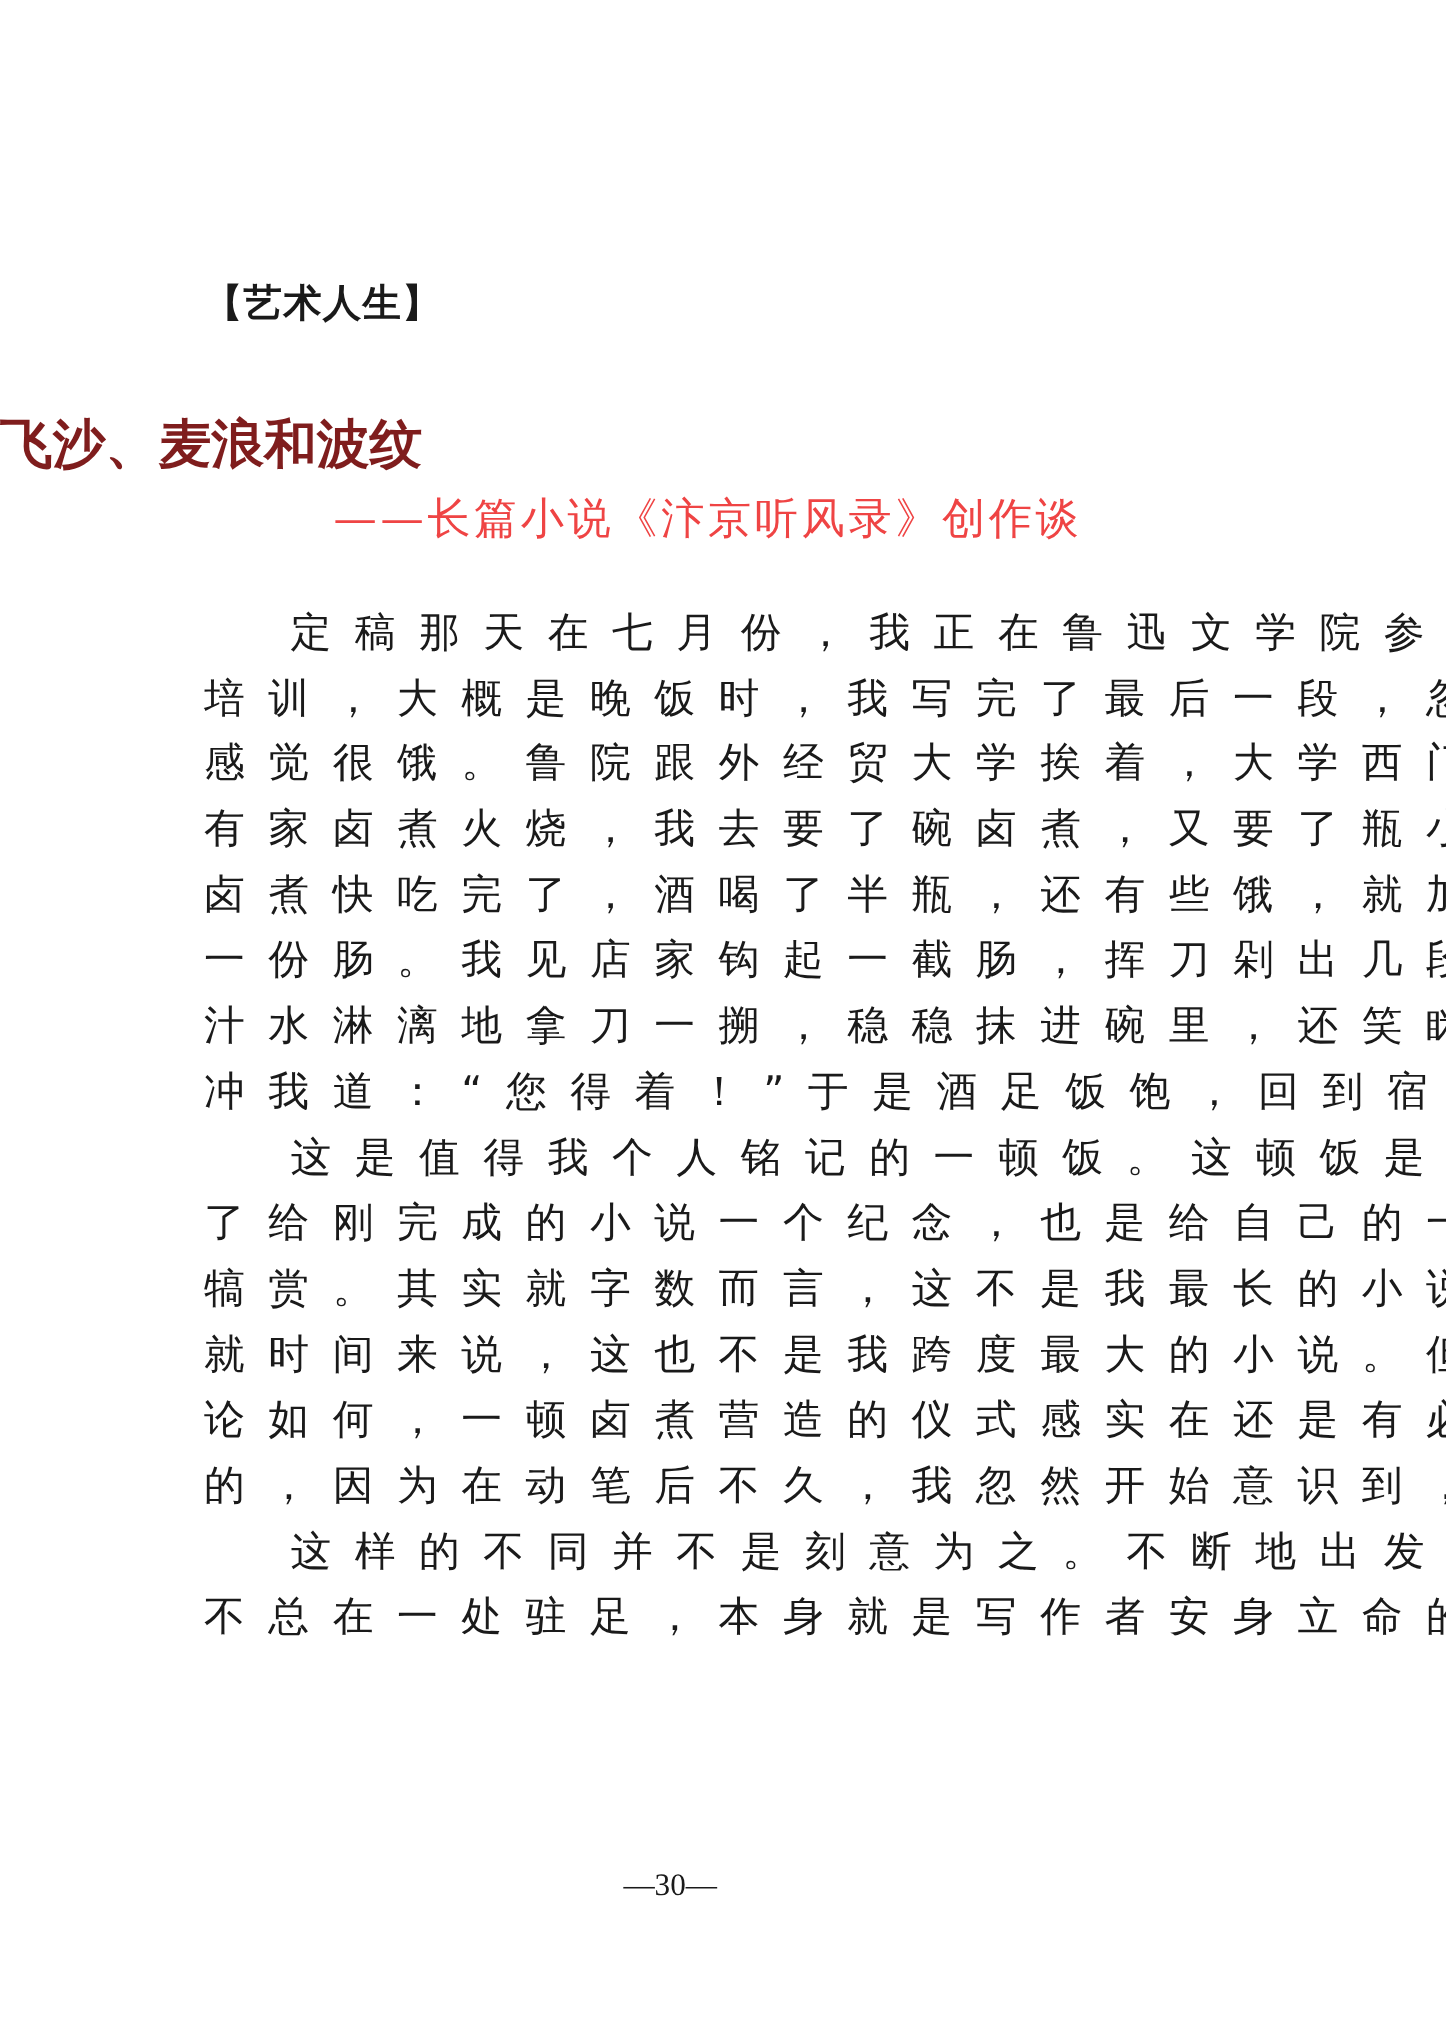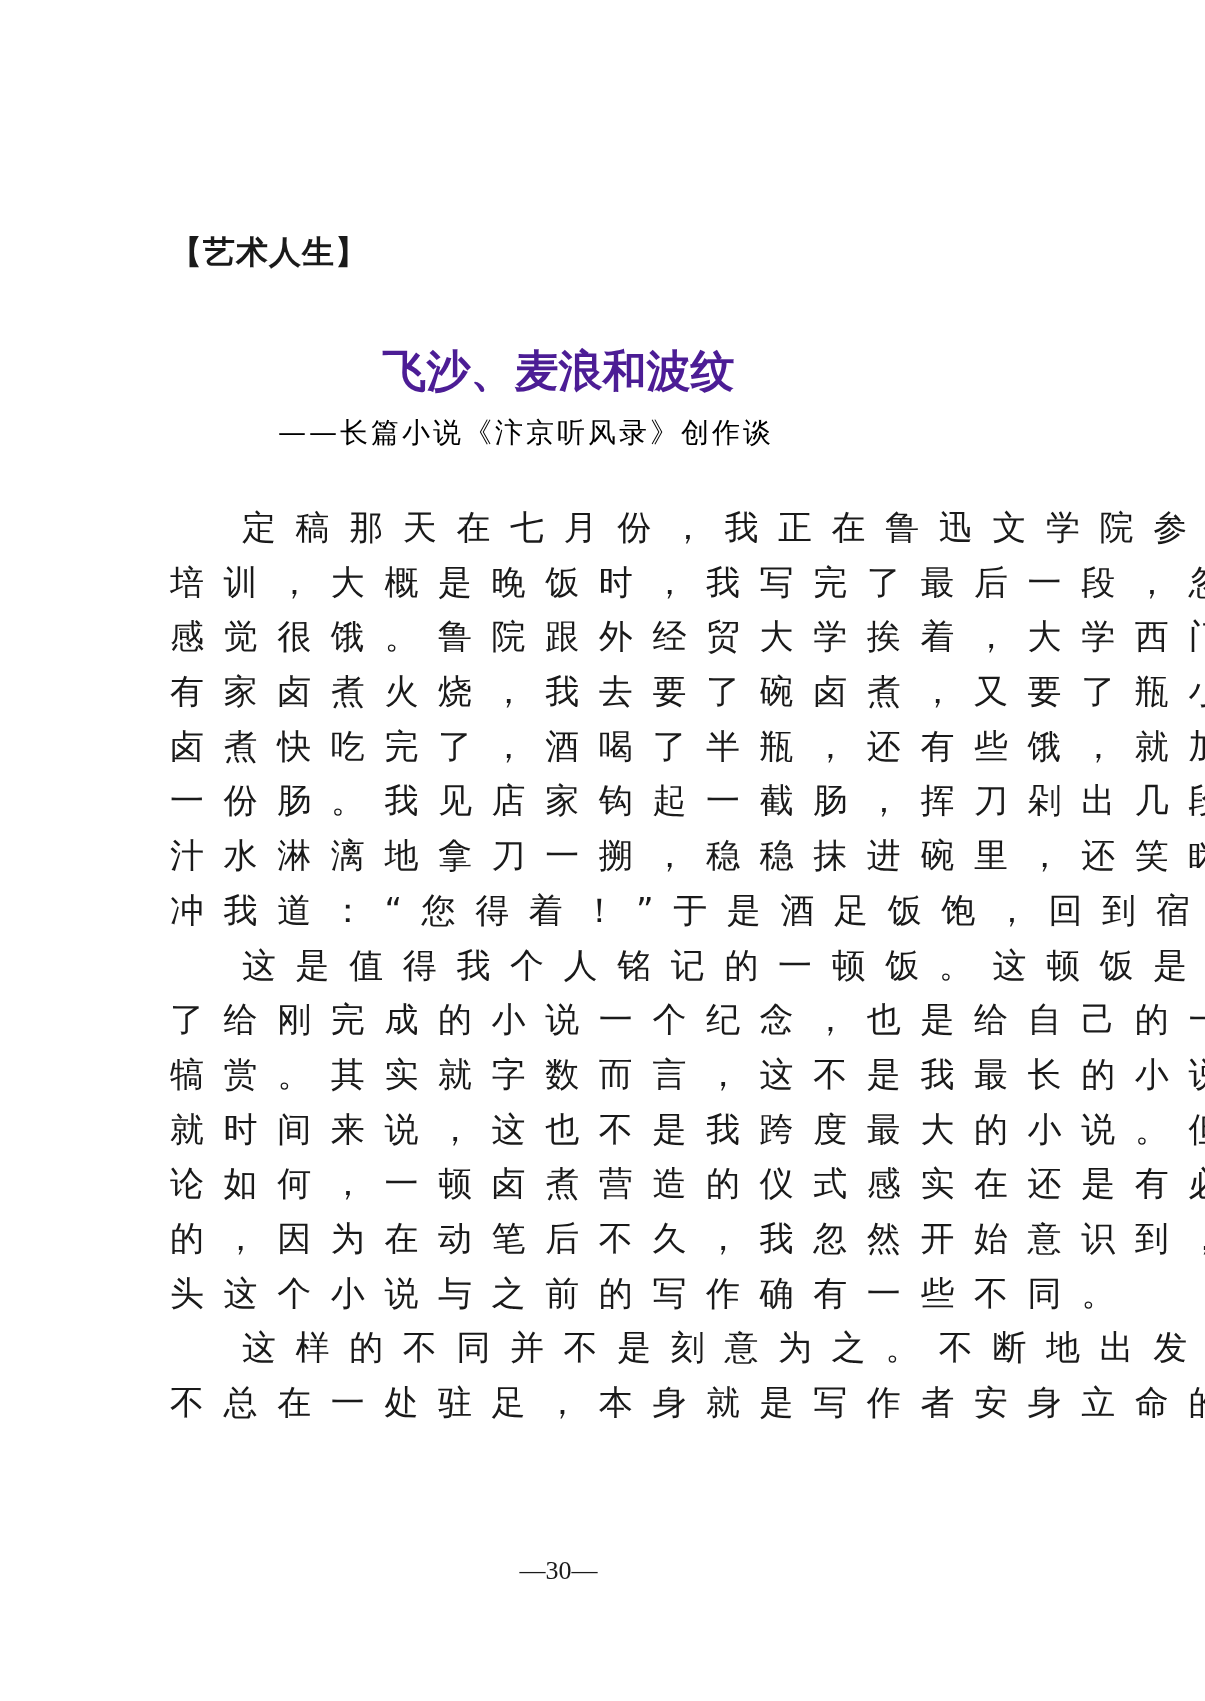--- a/index.html
+++ b/index.html
@@ -31,37 +31,36 @@
       line-height: 40px;
       letter-spacing: 1px;
       color: #1a1a1a;
       white-space: nowrap;
     }
     .title {
       position: absolute;
       left: 0;
       width: 1117px;
       top: 345px;
-      text-align: center;
       font-family: "DejaVu Serif", serif;
       font-weight: bold;
       font-size: 44px;
       line-height: 52px;
-      color: #4c1d95;
+      color: #7f1d1d;
       white-space: nowrap;
     }
     .subtitle {
       position: absolute;
       left: 278px;
       top: 410px;
       font-family: "DejaVu Serif", serif;
-      font-size: 28px;
+      font-size: 36px;
       line-height: 46px;
       letter-spacing: 3px;
-      color: #000000;
+      color: #ef4444;
       white-space: nowrap;
     }
     .body-text {
       position: absolute;
       left: 170px;
       top: 500px;
       width: 790px;
       font-family: "DejaVu Sans", sans-serif;
       font-size: 34px;
       color: #1a1a1a;
@@ -110,21 +109,20 @@
     <span class="line">一份肠。我见店家钩起一截肠，挥刀剁出几段，</span>
     <span class="line">汁水淋漓地拿刀一搠，稳稳抹进碗里，还笑眯眯</span>
     <span class="line">冲我道：“您得着！”于是酒足饭饱，回到宿舍。</span>
 
     <span class="line indent">这是值得我个人铭记的一顿饭。这顿饭是为</span>
     <span class="line">了给刚完成的小说一个纪念，也是给自己的一个</span>
     <span class="line">犒赏。其实就字数而言，这不是我最长的小说。</span>
     <span class="line">就时间来说，这也不是我跨度最大的小说。但无</span>
     <span class="line">论如何，一顿卤煮营造的仪式感实在还是有必要</span>
     <span class="line">的，因为在动笔后不久，我忽然开始意识到，手</span>
-    <span class="line">头这个小说与之前的写作确有一些不同。</span>
 
     <span class="line indent">这样的不同并不是刻意为之。不断地出发，</span>
     <span class="line">不总在一处驻足，本身就是写作者安身立命的惯</span>
   </div>
 
   <div class="page-number">—30—</div>
 
 </div>
 
 </body></html>

